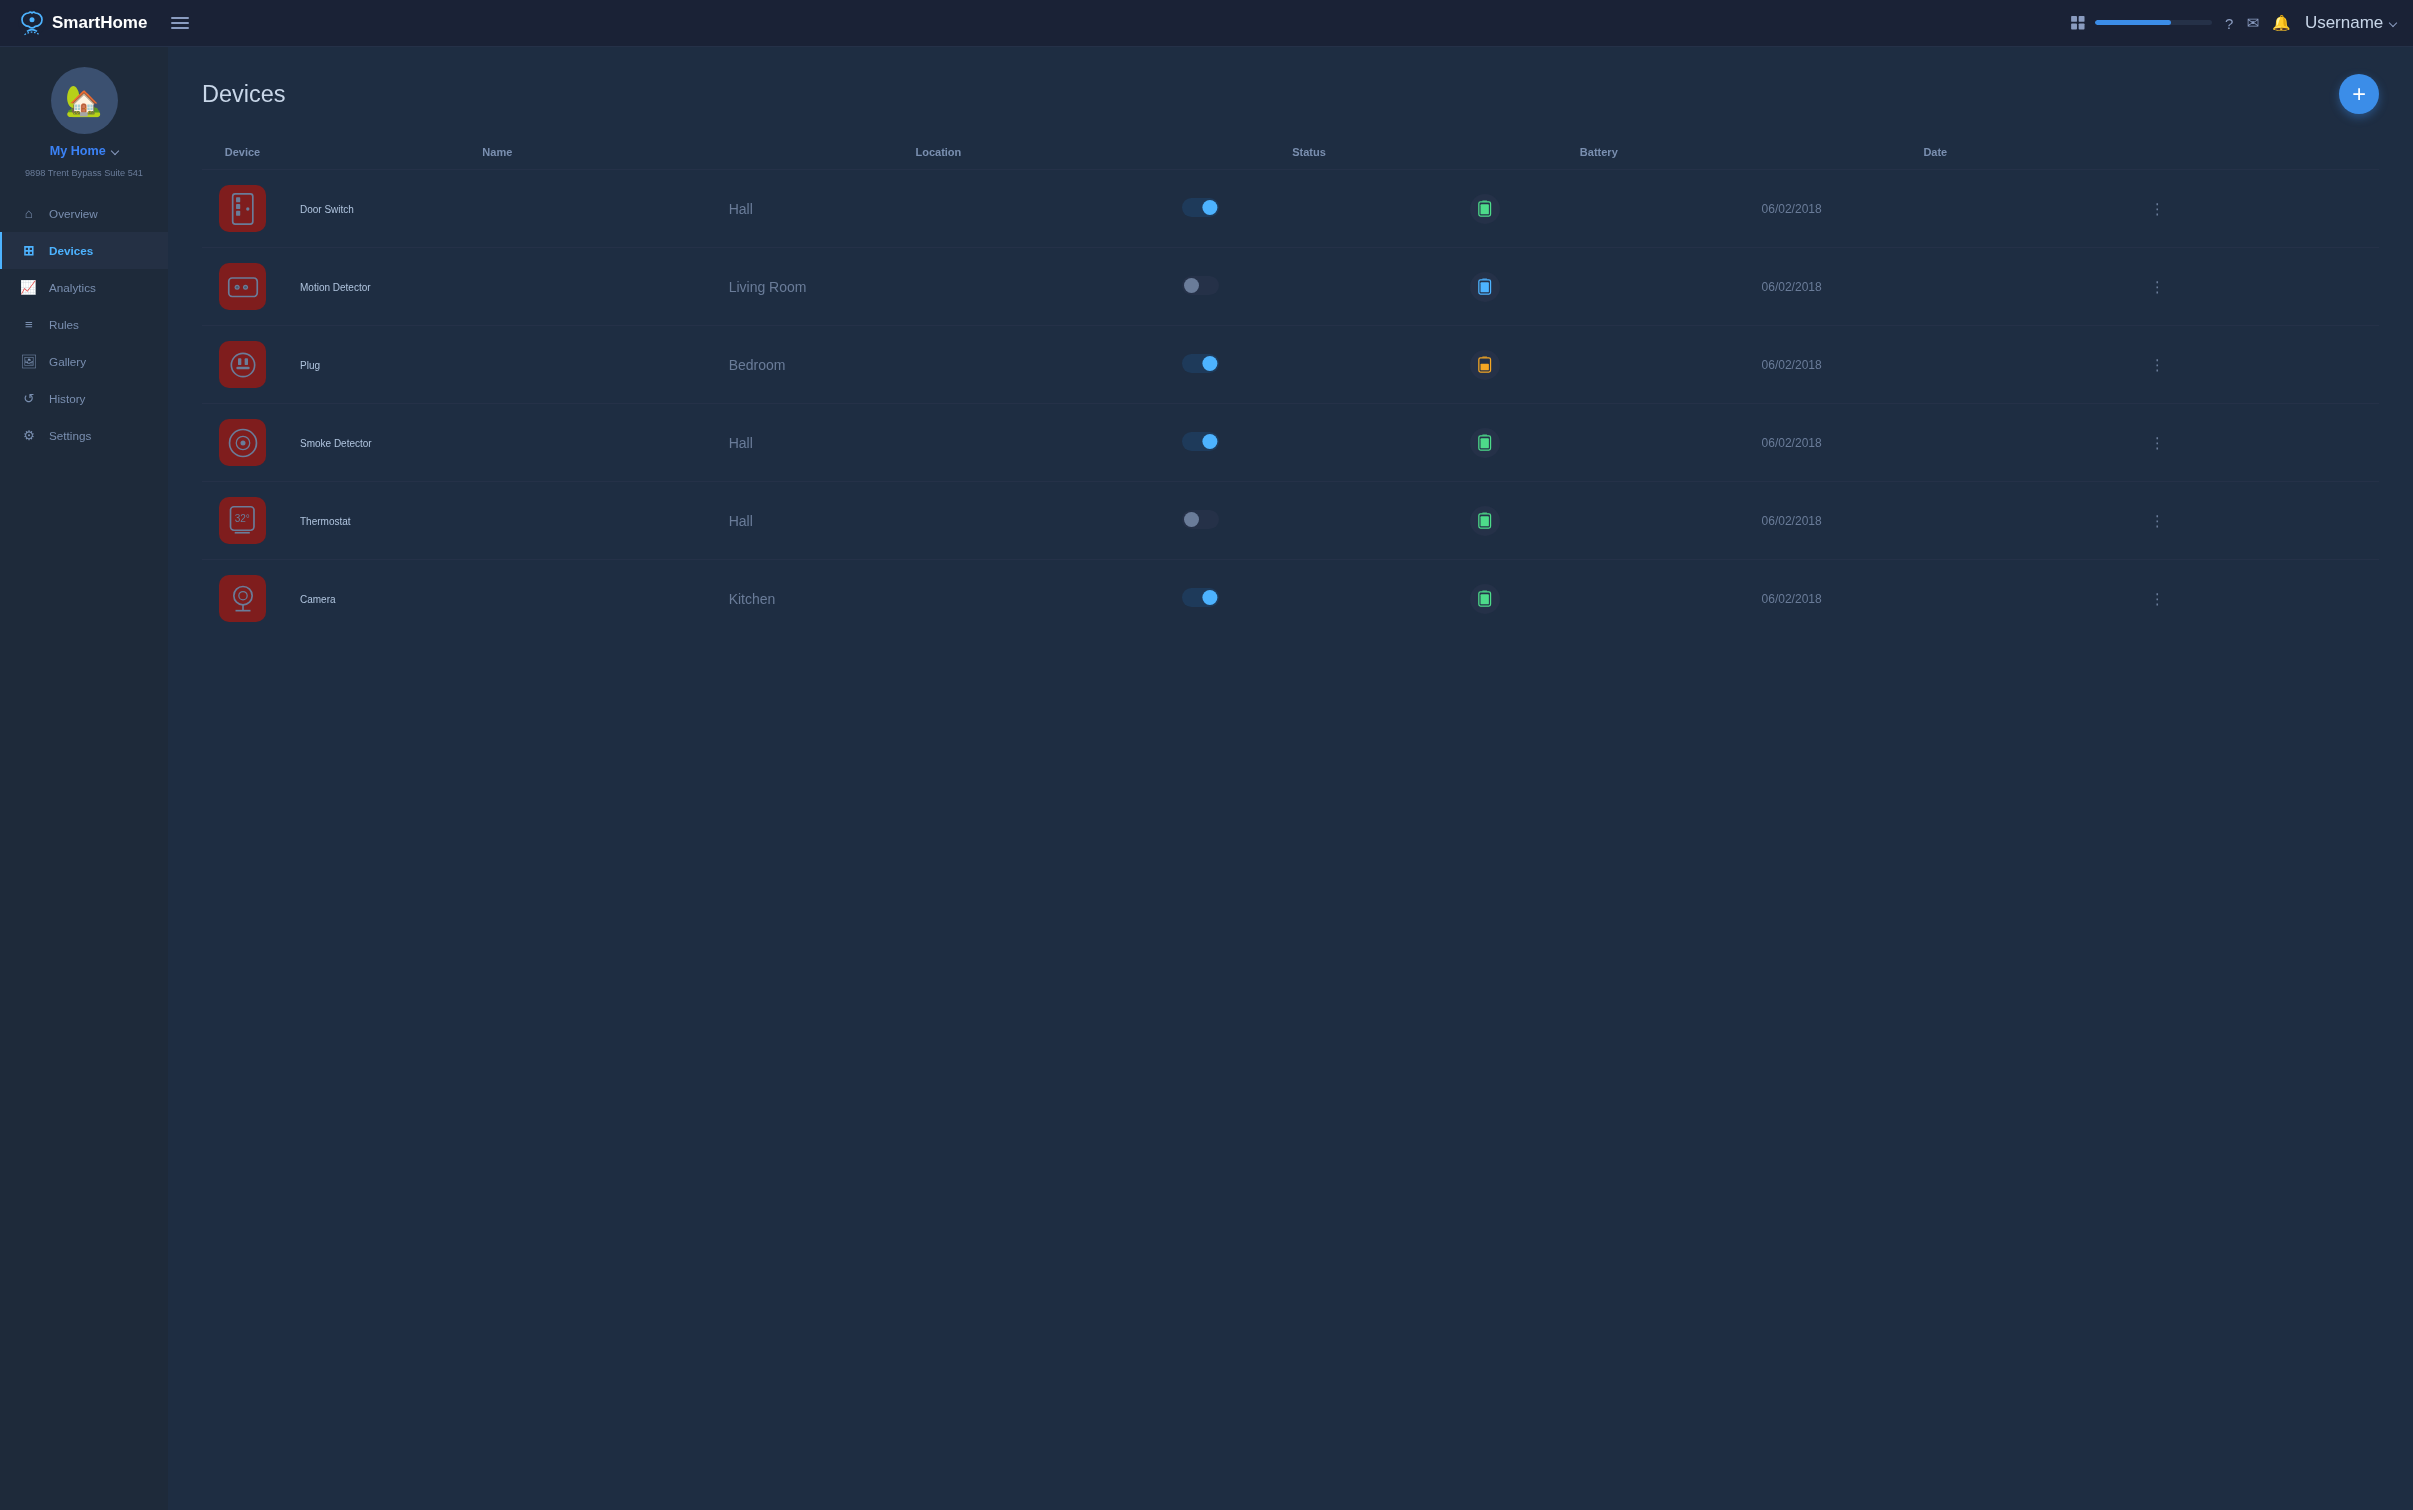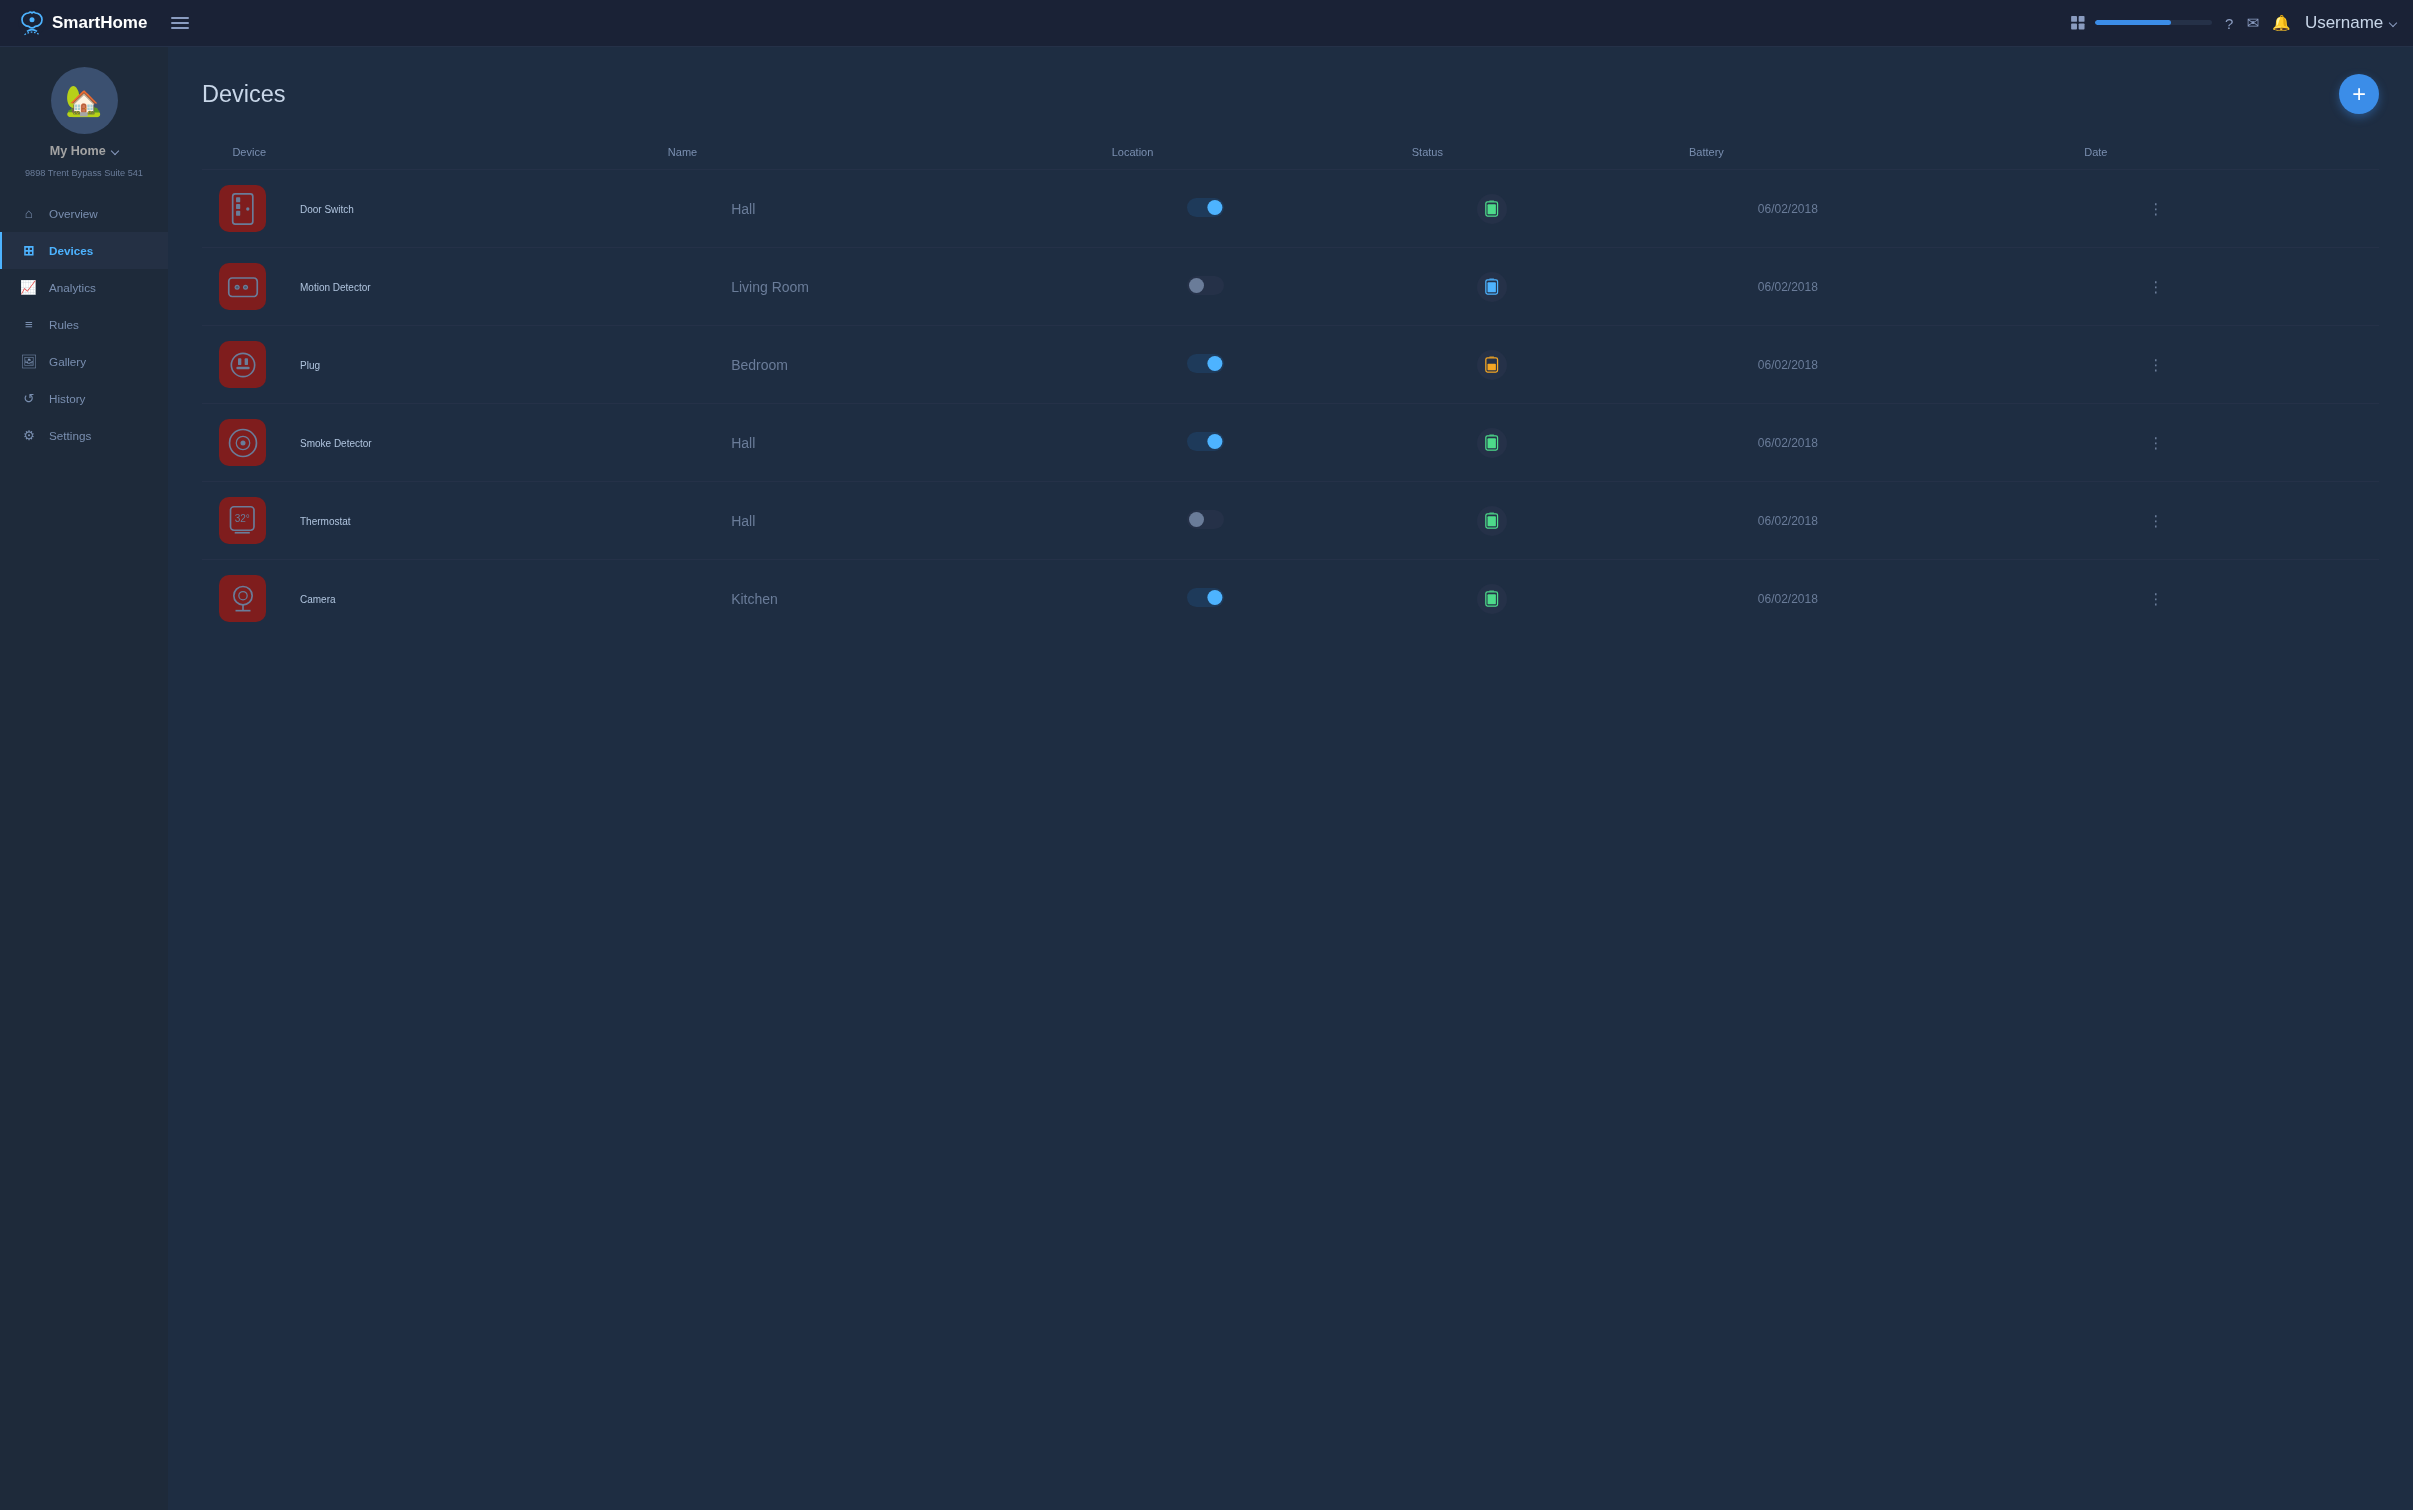--- a/index.html
+++ b/index.html
@@ -125,21 +125,21 @@
       align-items: center;
       justify-content: center;
       font-size: 30px;
     }
     .sidebar-home-name {
       display: flex;
       align-items: center;
       gap: 5px;
       font-size: 12.6px;
       font-weight: 600;
-      color: #a3a3a3;
+      color: #3b82f6;
       cursor: pointer;
     }
     .sidebar-address {
       font-size: 9.2px;
       color: #6a7c99;
       margin-top: 10px;
       margin-bottom: 17px;
       text-align: center;
       padding: 0 8.4px;
     }
@@ -205,23 +205,23 @@
       box-shadow: 0 3.4px 10px rgba(59,141,232,0.4);
     }
 
     
     .devices-table {
       width: 100%;
       border-collapse: collapse;
       background: #1e2d42;
     }
     .devices-table th {
-      text-align: right;
+      text-align: center;
       font-size: 11px;
-      font-weight: 400;
+      font-weight: 700;
       color: #7a8fb0;
       padding: 11.7px 17px;
       border-bottom: 0.8px solid #253148;
     }
     .devices-table td {
       padding: 15px 17px;
       border-bottom: 0.8px solid #253148;
       vertical-align: middle;
     }
     .devices-table tr:last-child td {

